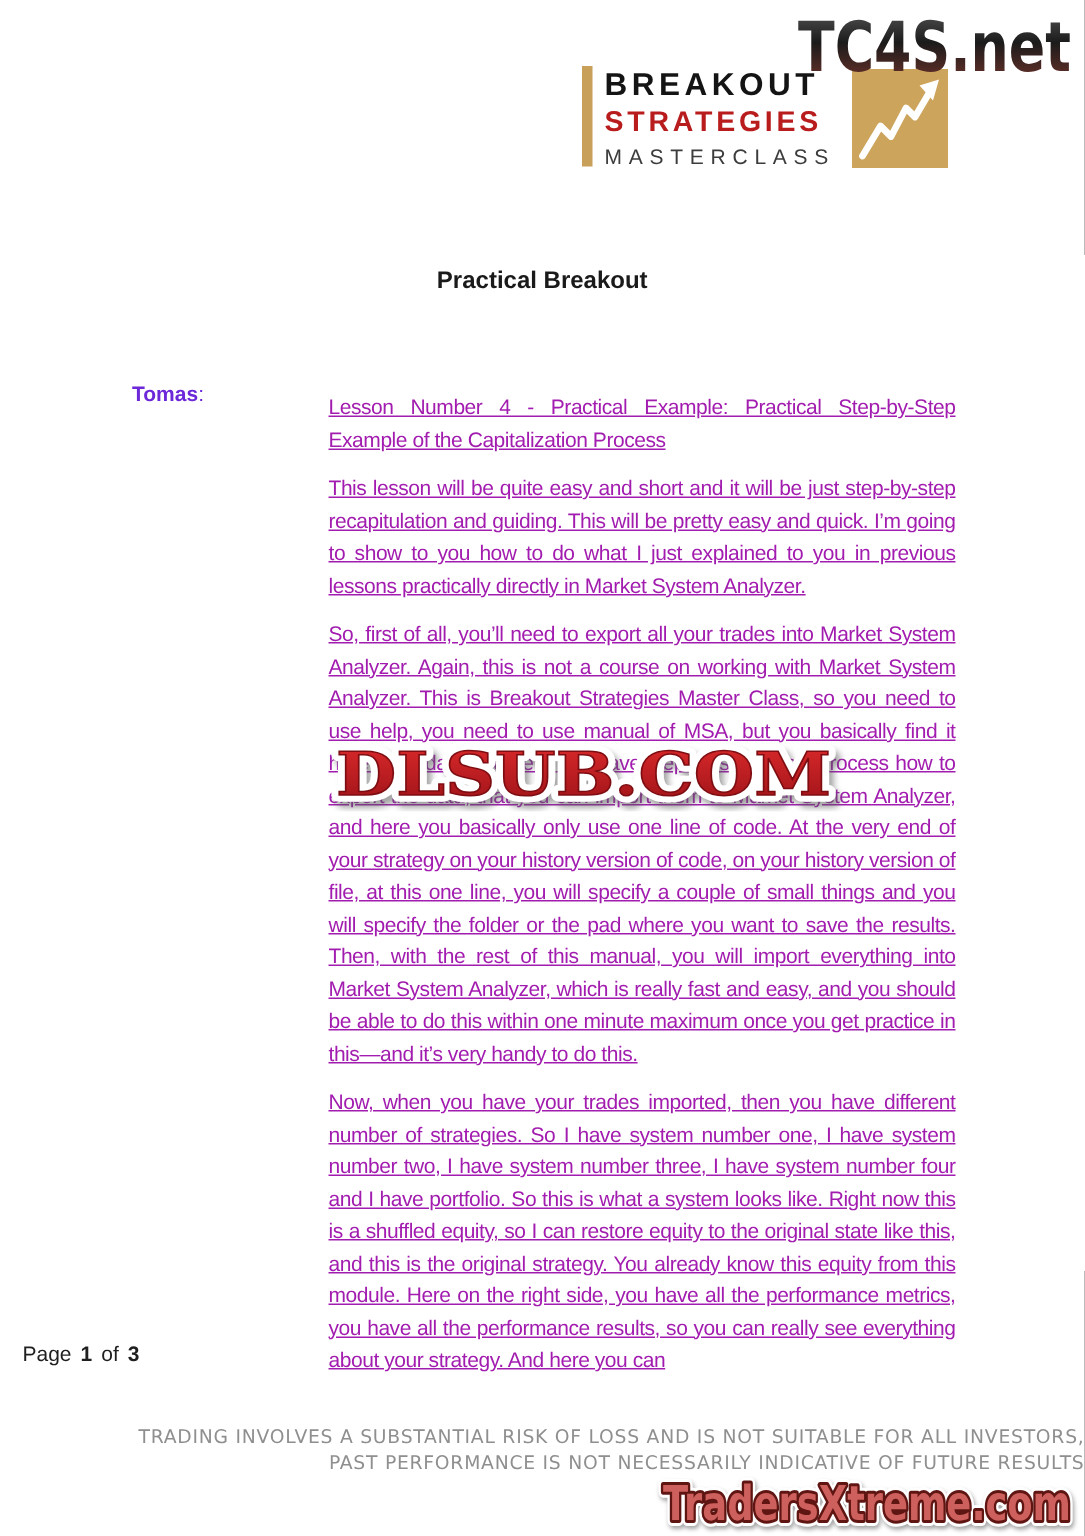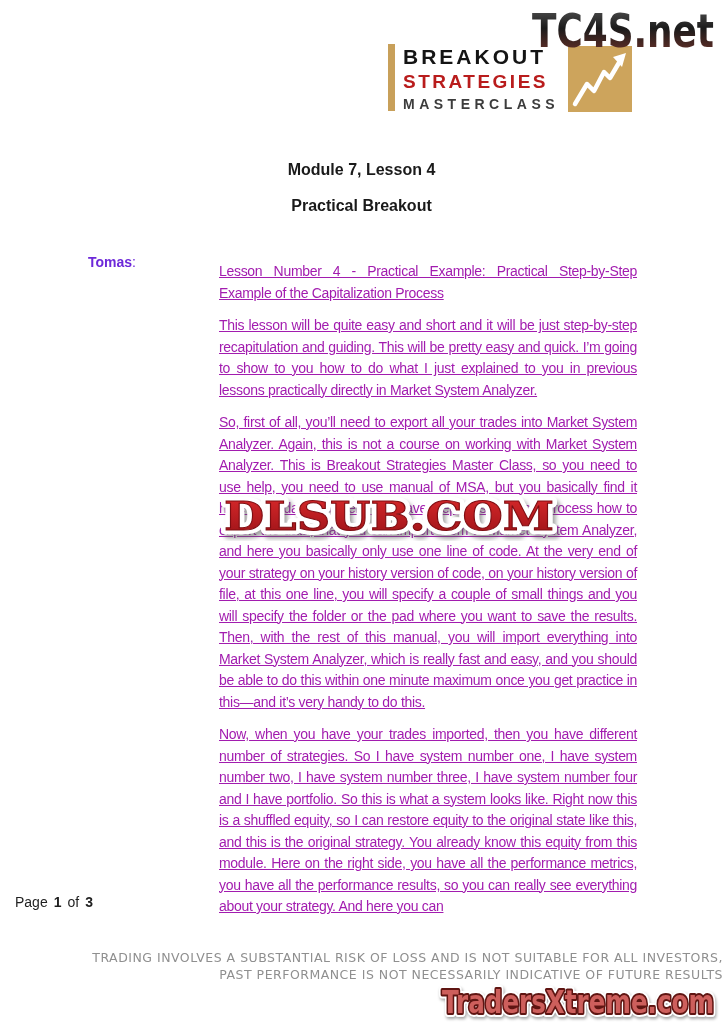--- a/index.html
+++ b/index.html
@@ -8,21 +8,21 @@
     position:relative; width:723px; height:1024px; margin:0 auto;
     background:#ffffff; overflow:hidden;
     font-family:"Liberation Sans", sans-serif;
   }
   
   .brand { position:absolute; left:388px; top:44px; display:flex; }
   .brand-bar { width:7px; height:67px; background:#c8a05a; margin-right:8px; }
   .brand-lines { display:flex; flex-direction:column; }
   .brand-l1 { font-size:21px; font-weight:bold; letter-spacing:3px; color:#141414; line-height:25px; }
   .brand-l2 { font-size:19px; font-weight:bold; letter-spacing:2.5px; color:#b91c1c; line-height:25px; }
-  .brand-l3 { font-size:14px; font-weight:700; letter-spacing:4.5px; color:#3c3c3c; line-height:20px; }
+  .brand-l3 { font-size:14px; font-weight:400; letter-spacing:4.5px; color:#3c3c3c; line-height:20px; }
   .logo-square { position:absolute; left:568px; top:46px; }
   
   .tc4s { position:absolute; left:528px; top:2px; }
   
   .titles { position:absolute; left:0; right:0; top:161px; text-align:center; color:#1a1a1a; }
   .titles .t1 { font-size:16px; font-weight:bold; }
   .titles .t2 { font-size:16px; font-weight:bold; margin-top:18px; }
   
   .speaker { position:absolute; left:88px; top:254px; font-size:14px; color:#6d28d9; }
   .speaker b { font-weight:bold; }
@@ -77,21 +77,20 @@
       <linearGradient id="tcgrad" x1="0" y1="0" x2="0" y2="1">
         <stop offset="0%" stop-color="#5a5a5a"></stop>
         <stop offset="45%" stop-color="#1b1b1b"></stop>
         <stop offset="100%" stop-color="#74342b"></stop>
       </linearGradient>
     </defs>
     <text x="4" y="45" font-family="DejaVu Sans, sans-serif" font-weight="bold" font-size="46" textLength="182" lengthAdjust="spacingAndGlyphs" fill="url(#tcgrad)">TC4S.net</text>
   </svg>
 
   <div class="titles">
-    <div class="t1">Module 7, Lesson 4</div>
     <div class="t2">Practical Breakout</div>
   </div>
 
   <div class="speaker"><b>Tomas</b><span>:</span></div>
 
   <div class="bodycol">
     <p>Lesson Number 4 - Practical Example: Practical Step-by-Step Example of the Capitalization Process</p>
     <p>This lesson will be quite easy and short and it will be just step-by-step recapitulation and guiding. This will be pretty easy and quick. I’m going to show to you how to do what I just explained to you in previous lessons practically directly in Market System Analyzer.</p>
     <p>So, first of all, you’ll need to export all your trades into Market System Analyzer. Again, this is not a course on working with Market System Analyzer. This is Breakout Strategies Master Class, so you need to use help, you need to use manual of MSA, but you basically find it here input data and here you have step-by-step exact process how to export the data, that you can import them to Market System Analyzer, and here you basically only use one line of code. At the very end of your strategy on your history version of code, on your history version of file, at this one line, you will specify a couple of small things and you will specify the folder or the pad where you want to save the results. Then, with the rest of this manual, you will import everything into Market System Analyzer, which is really fast and easy, and you should be able to do this within one minute maximum once you get practice in this—and it’s very handy to do this.</p>
     <p>Now, when you have your trades imported, then you have different number of strategies. So I have system number one, I have system number two, I have system number three, I have system number four and I have portfolio. So this is what a system looks like. Right now this is a shuffled equity, so I can restore equity to the original state like this, and this is the original strategy. You already know this equity from this module. Here on the right side, you have all the performance metrics, you have all the performance results, so you can really see everything about your strategy. And here you can</p>

